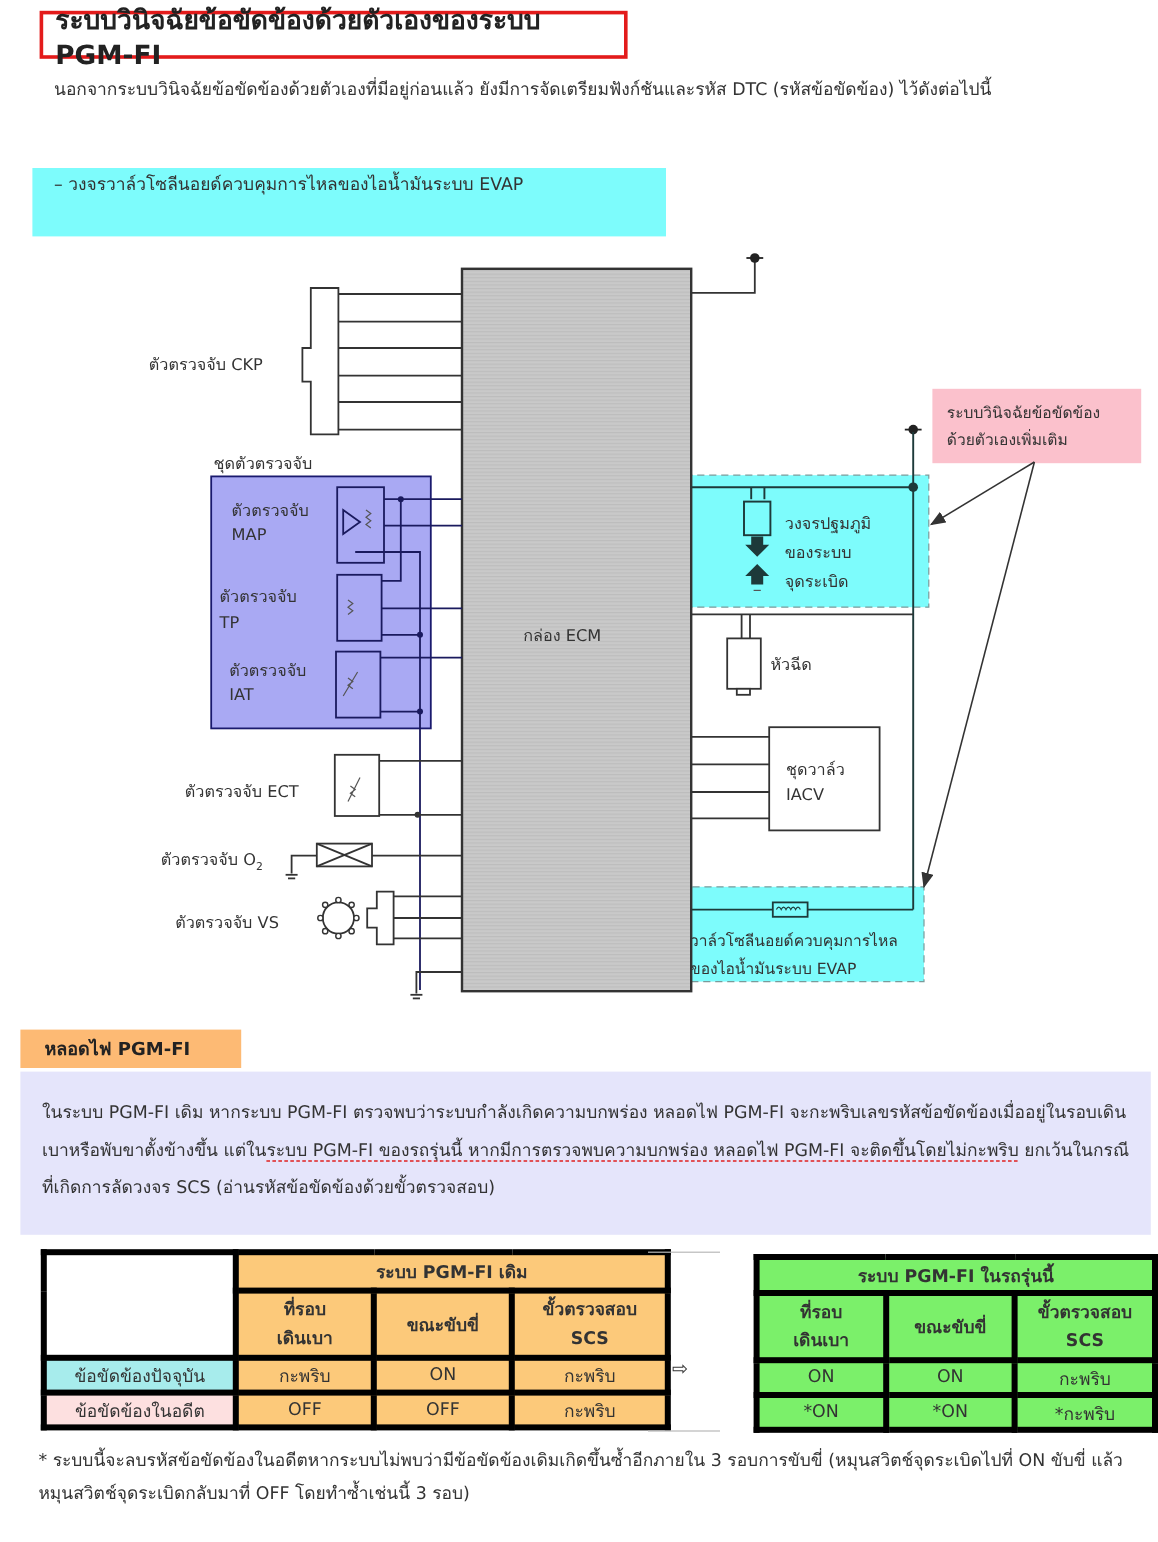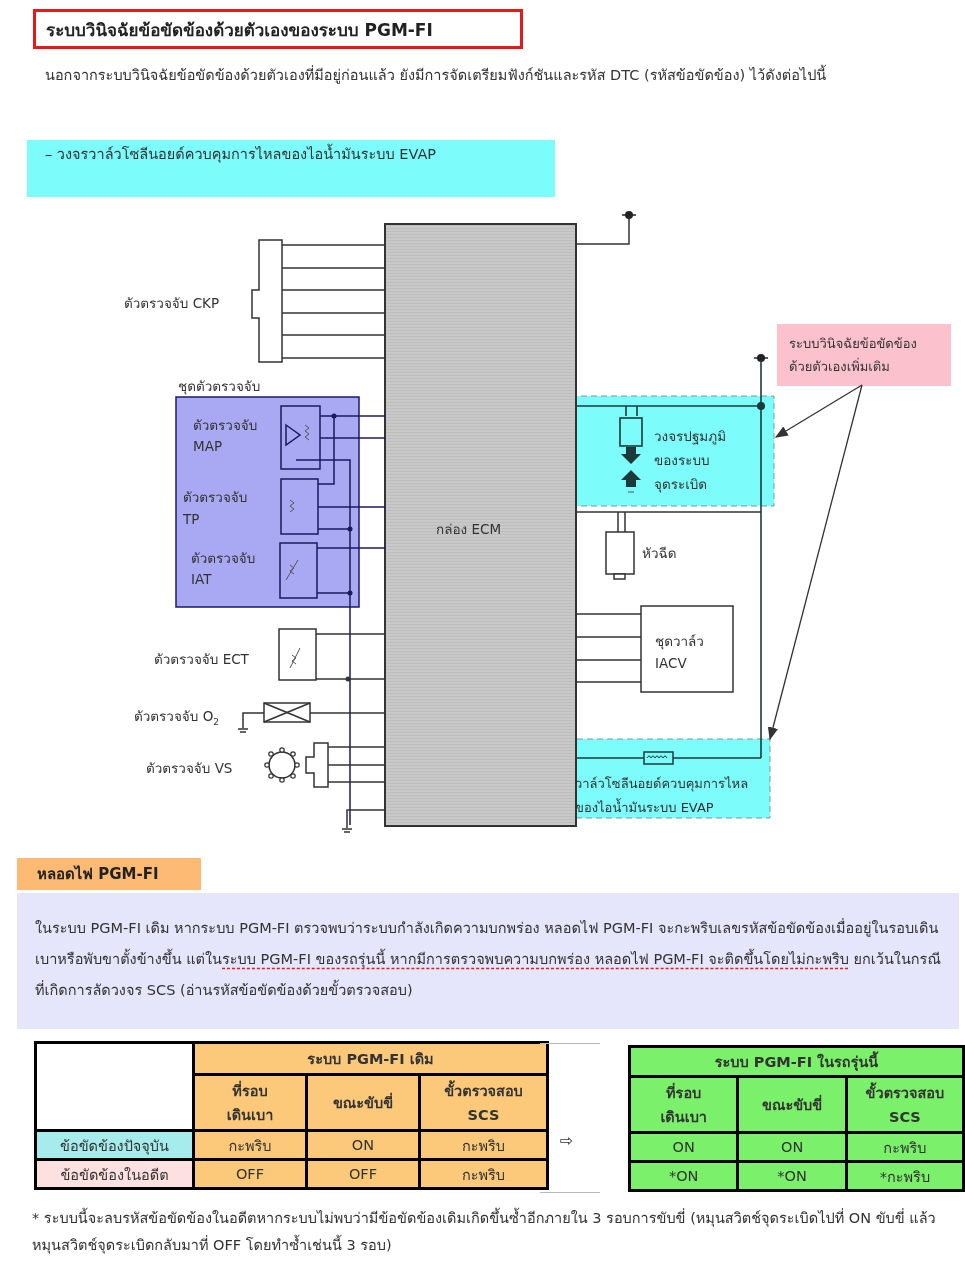--- a/index.html
+++ b/index.html
@@ -3,21 +3,21 @@
 <meta charset="utf-8">
 <style>
   html, body { margin:0; padding:0; background:#ffffff; }
   body { width:965px; height:1285px; position:relative; overflow:hidden;
          font-family:"DejaVu Sans", "Liberation Sans", sans-serif; color:#2a2a2a; }
   .abs { position:absolute; }
 
   
   #title-box { left:33px; top:9px; width:248px; height:40px; border:3px solid #e31b1b;
                box-sizing:border-box; width:490px; display:flex; align-items:center; padding-left:10px; }
-  #title-box span { font-size:17px; font-weight:bold; color:#222; letter-spacing:0; }
+  #title-box span { font-size:22px; font-weight:bold; color:#222; letter-spacing:0; }
 
   #intro { left:45px; top:64px; width:905px; font-size:14.5px; line-height:23px; color:#333; }
 
   #cyan-list { left:27px; top:140px; width:528px; height:57px; background:#7dfcfc; }
   #cyan-list div { font-size:14.5px; line-height:23px; color:#333; padding-left:18px; }
   #cyan-list div:first-child { margin-top:3px; }
 
   
   #diagram { left:0; top:200px; width:965px; height:650px;padding-left:31px; }
   .lbl { position:absolute; font-size:13.5px; color:#333; white-space:nowrap; }
@@ -26,21 +26,21 @@
   
   #lamp-tag { left:17px; top:858px; width:184px; height:32px; background:#fdba74;
               display:flex; align-items:center; padding-left:20px; box-sizing:border-box; }
   #lamp-tag span { font-size:15px; font-weight:bold; color:#222; }
   #lamp-body { left:17px; top:893px; width:942px; height:136px; background:#e5e5fb; box-sizing:border-box;
                padding:20px 18px 0 18px; font-size:14.5px; line-height:31px; color:#333; }
   .ul-red { text-decoration:underline; text-decoration-color:#e02020; text-decoration-style:dashed; text-underline-offset:4px; }
 
   
   table.cmp { position:absolute; border-collapse:collapse; font-size:14.5px; color:#333; }
-  table.cmp td { border:3px solid #000000; text-align:center; padding:0; }
+  table.cmp td { border:5px solid #000000; text-align:center; padding:0; }
   #old-table { left:34px; top:1041px; }
   #new-table { left:628px; top:1045px; }
   .or { background:#fcc97a; }
   .gr { background:#7bf06a; }
   .cy { background:#a7ecec; }
   .pk { background:#fde0e0; }
   .hd { font-weight:bold; }
 
   #arrow-cell { left:540px; top:1043px; width:60px; height:150px; border-top:1px solid #b8b8b8;border-bottom:1px solid #b8b8b8; box-sizing:border-box; }
   #arrow-glyph { left:560px; top:1131px; font-size:16px; color:#333; }

